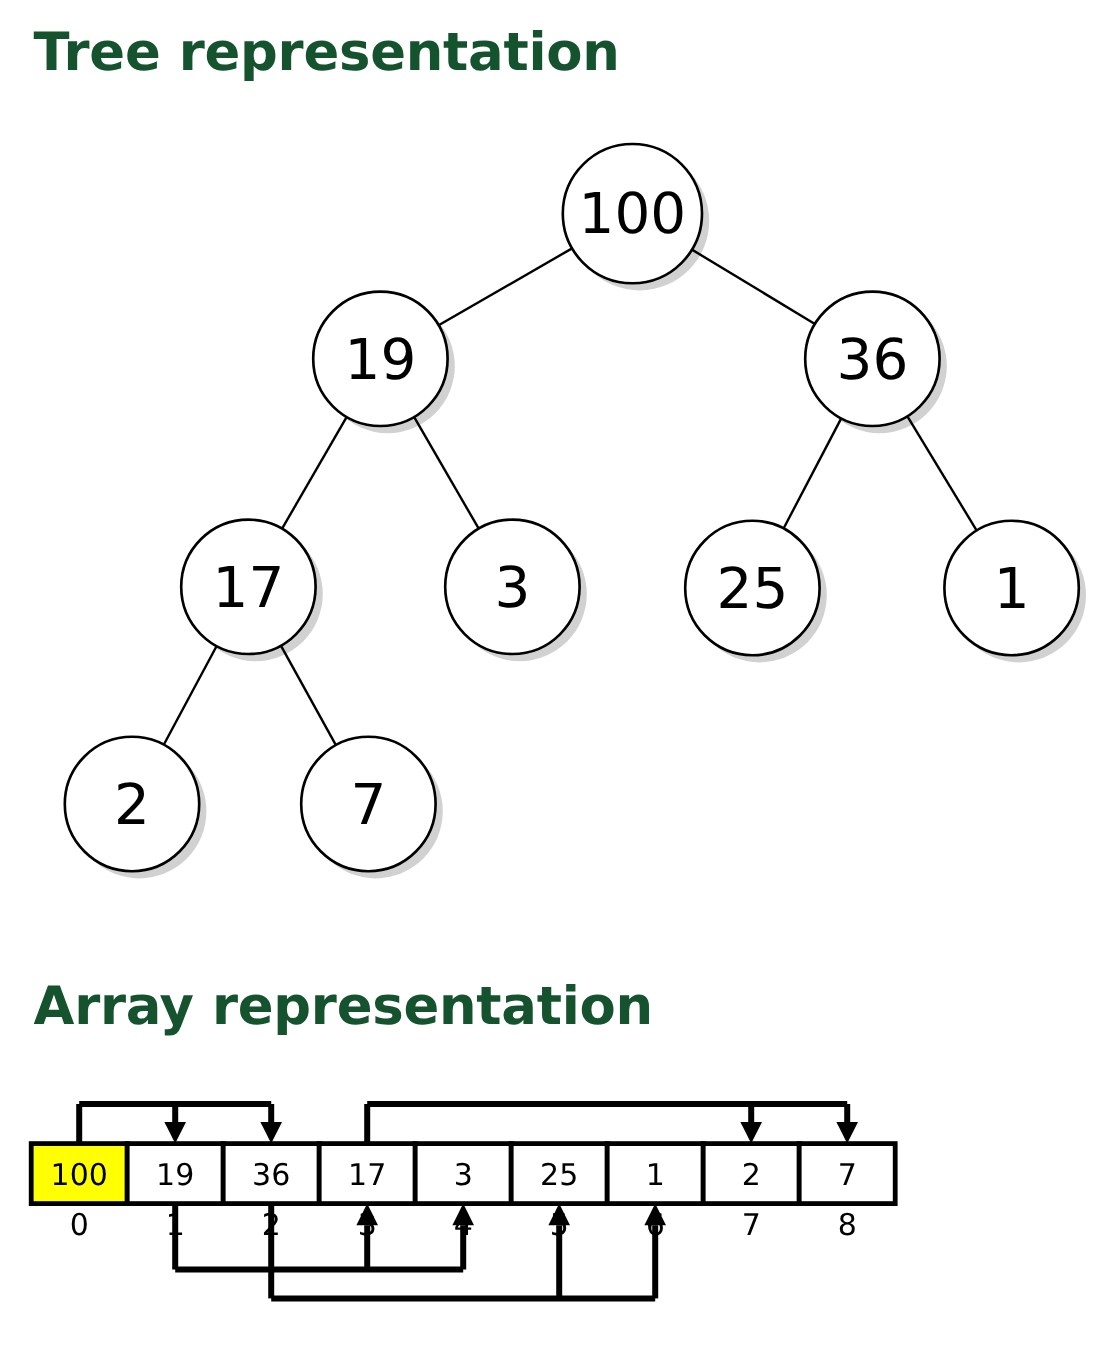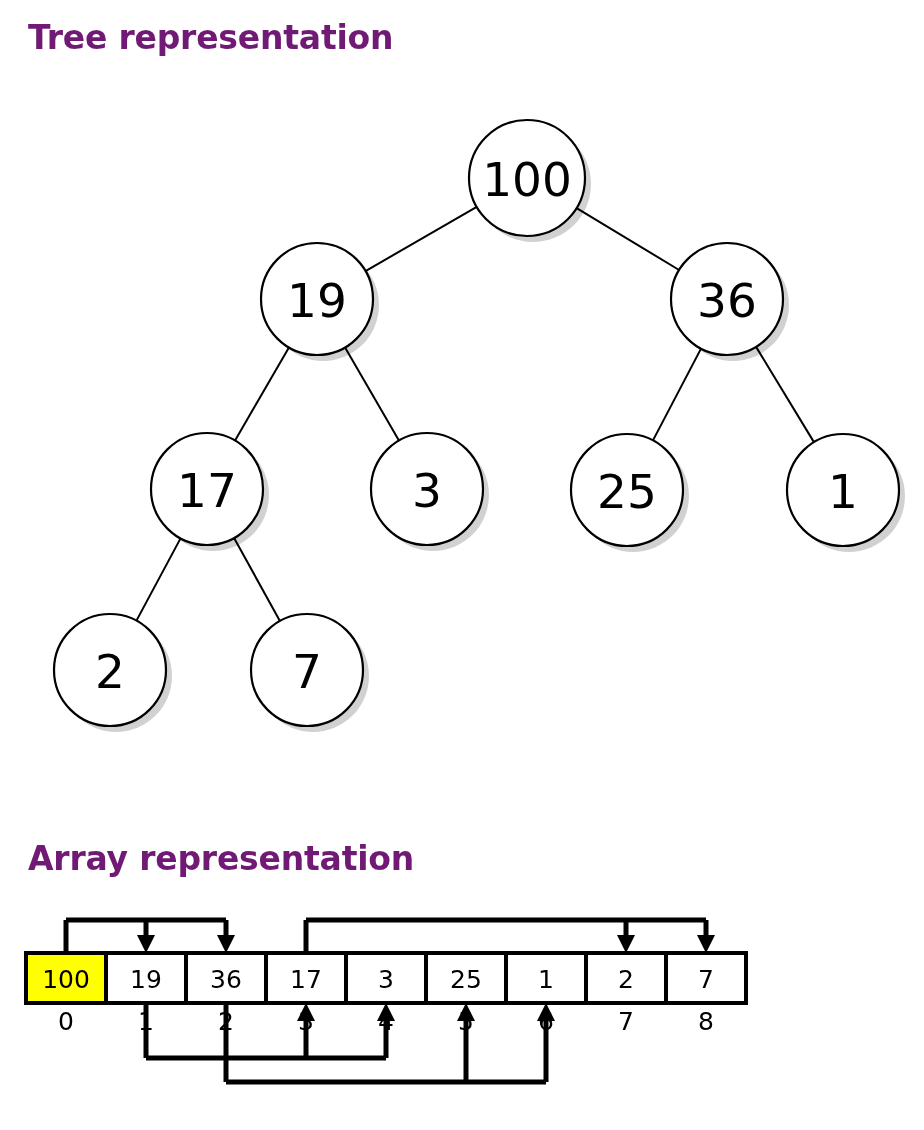--- a/index.html
+++ b/index.html
@@ -11,27 +11,27 @@
     width: 924px;
     height: 1130px;
     position: relative;
     overflow: hidden;
     font-family: "DejaVu Sans", "Liberation Sans", sans-serif;
     color: #000000;
   }
   .section-title {
     position: absolute;
     font-weight: bold;
-    font-size: 33px;
+    font-size: 44px;
     letter-spacing: -0.2px;
-    color: #701a75;
+    color: #14532d;
     white-space: nowrap;
   }
   #tree-title { left: 28px; top: 18px; }
-  #array-title { left: 28px; top: 839px; }
+  #array-title { left: 28px; top: 813px; }
 
   #tree-area {
     position: absolute;
     left: 0; top: 70px;
     width: 924px; height: 700px;
   }
   #tree-svg { display: block; }
 
   .node-circle {
     fill: #ffffff;

